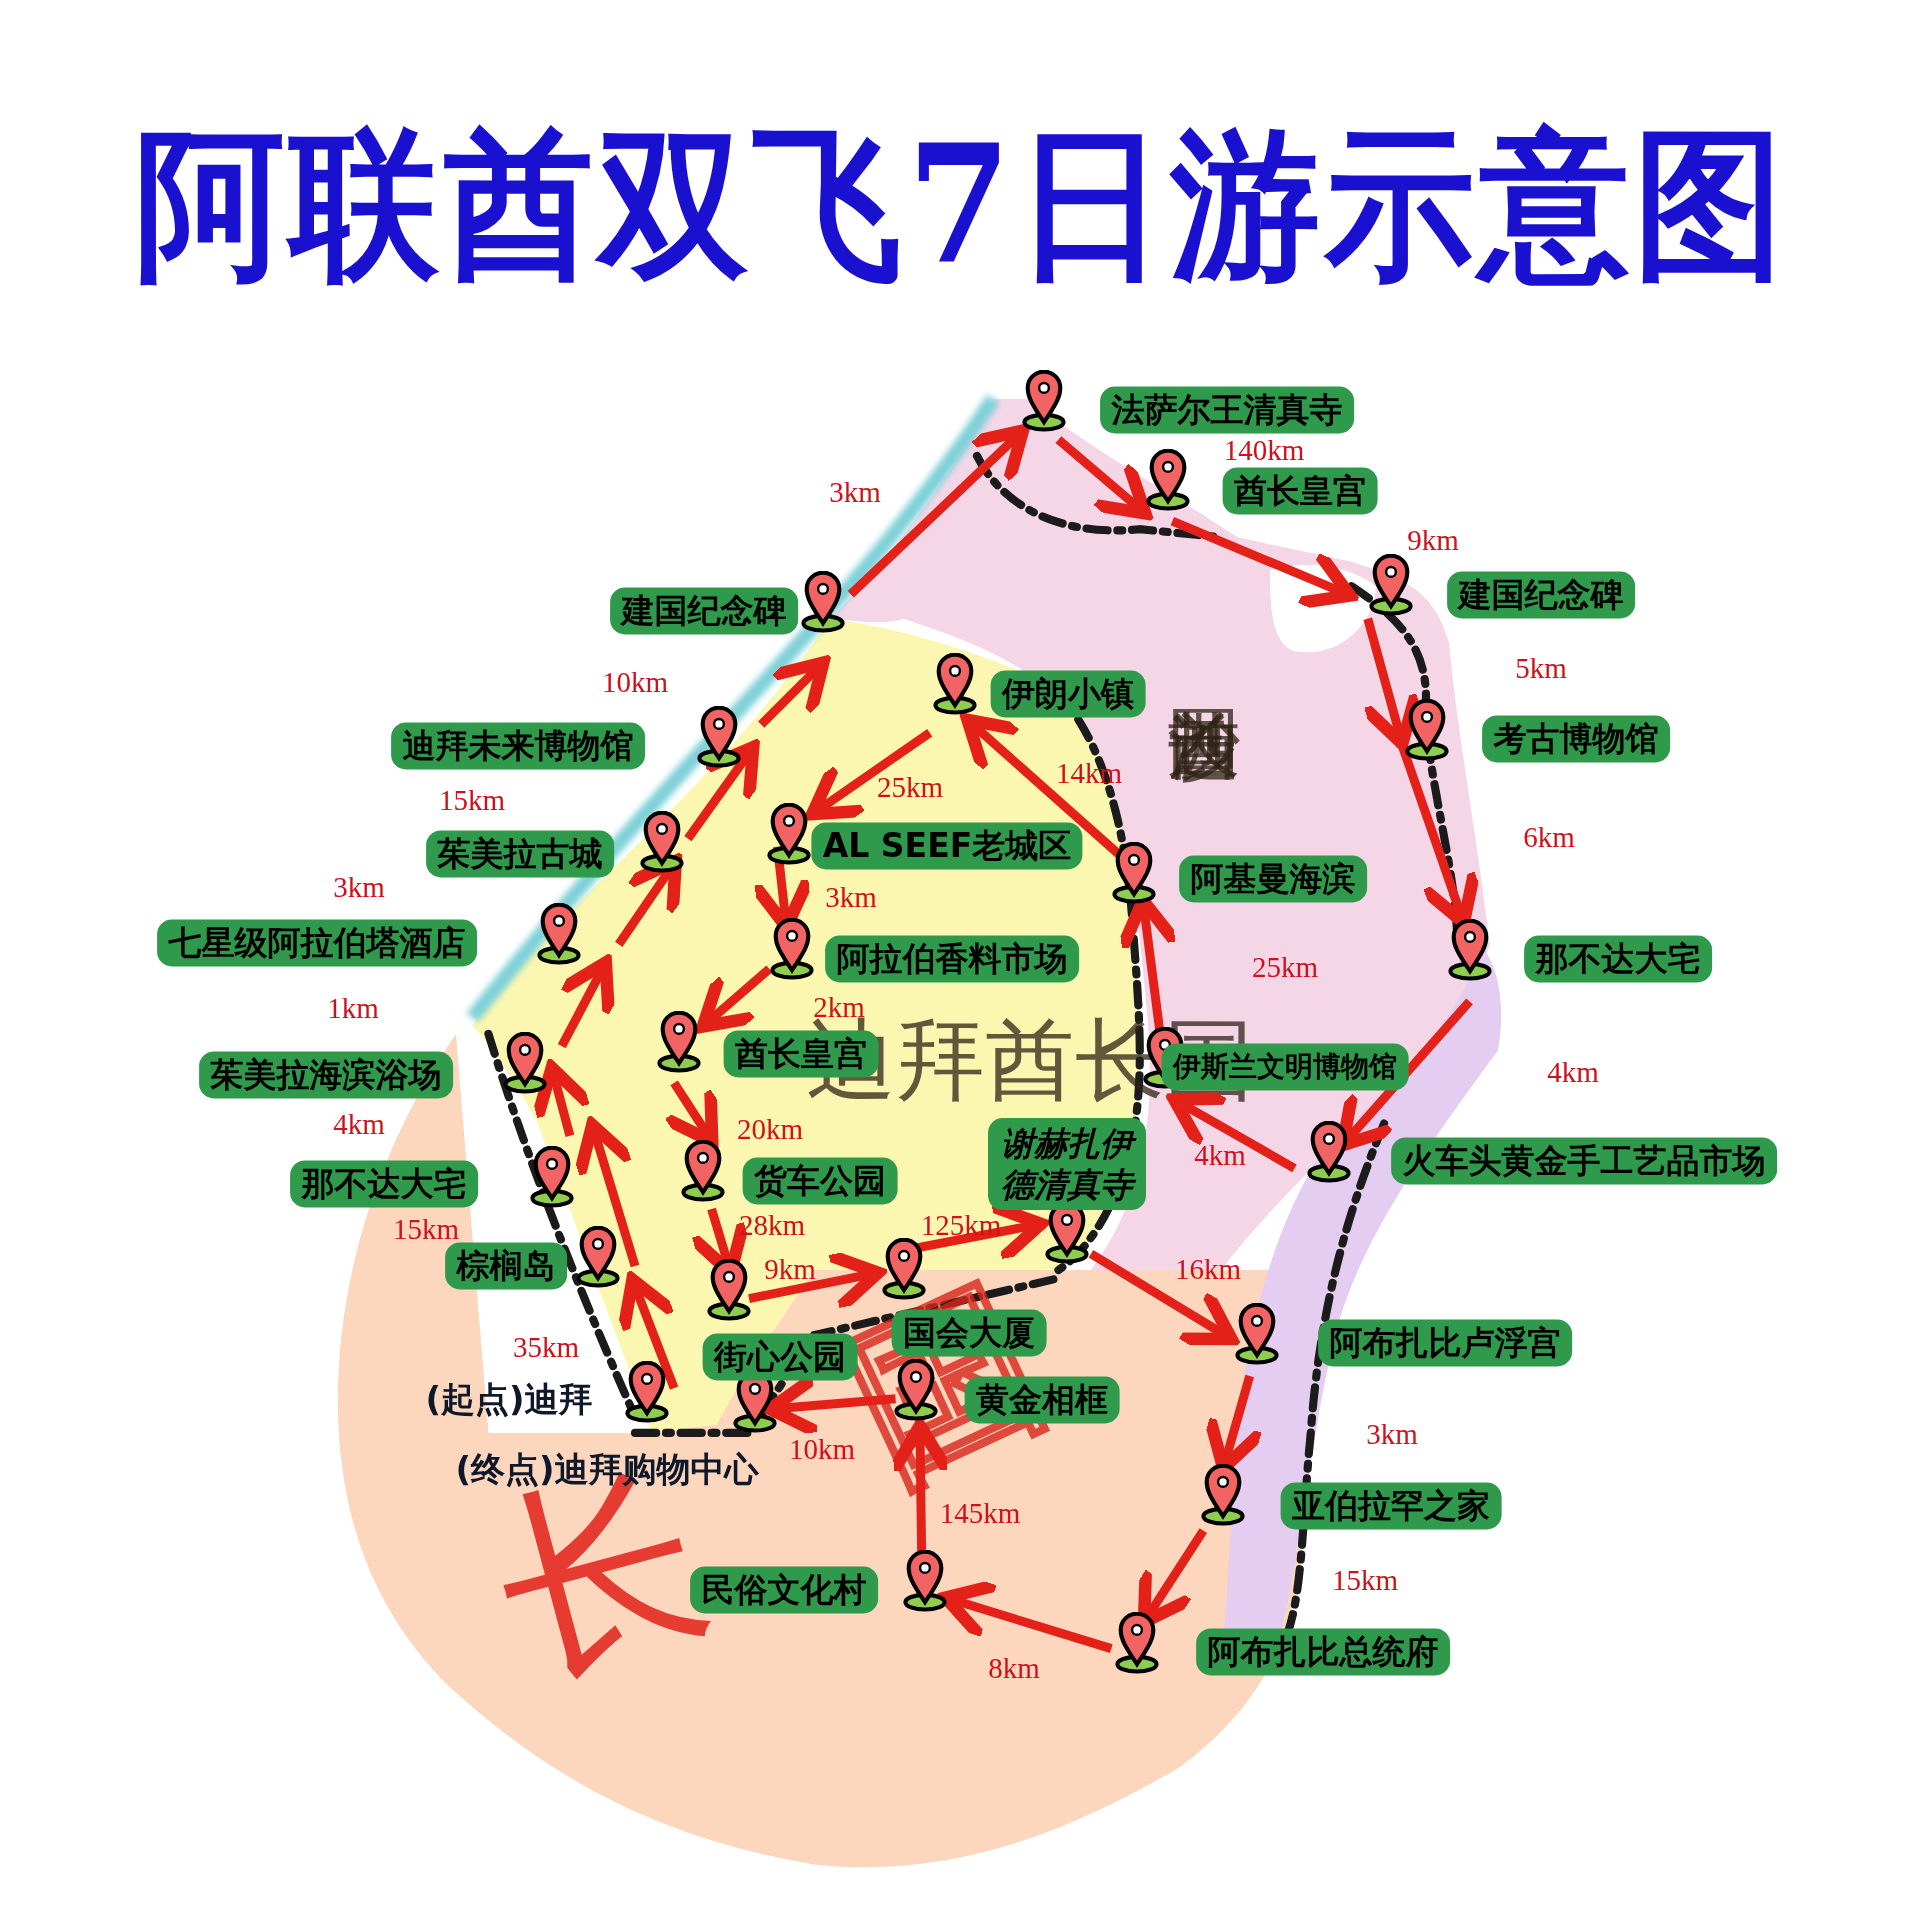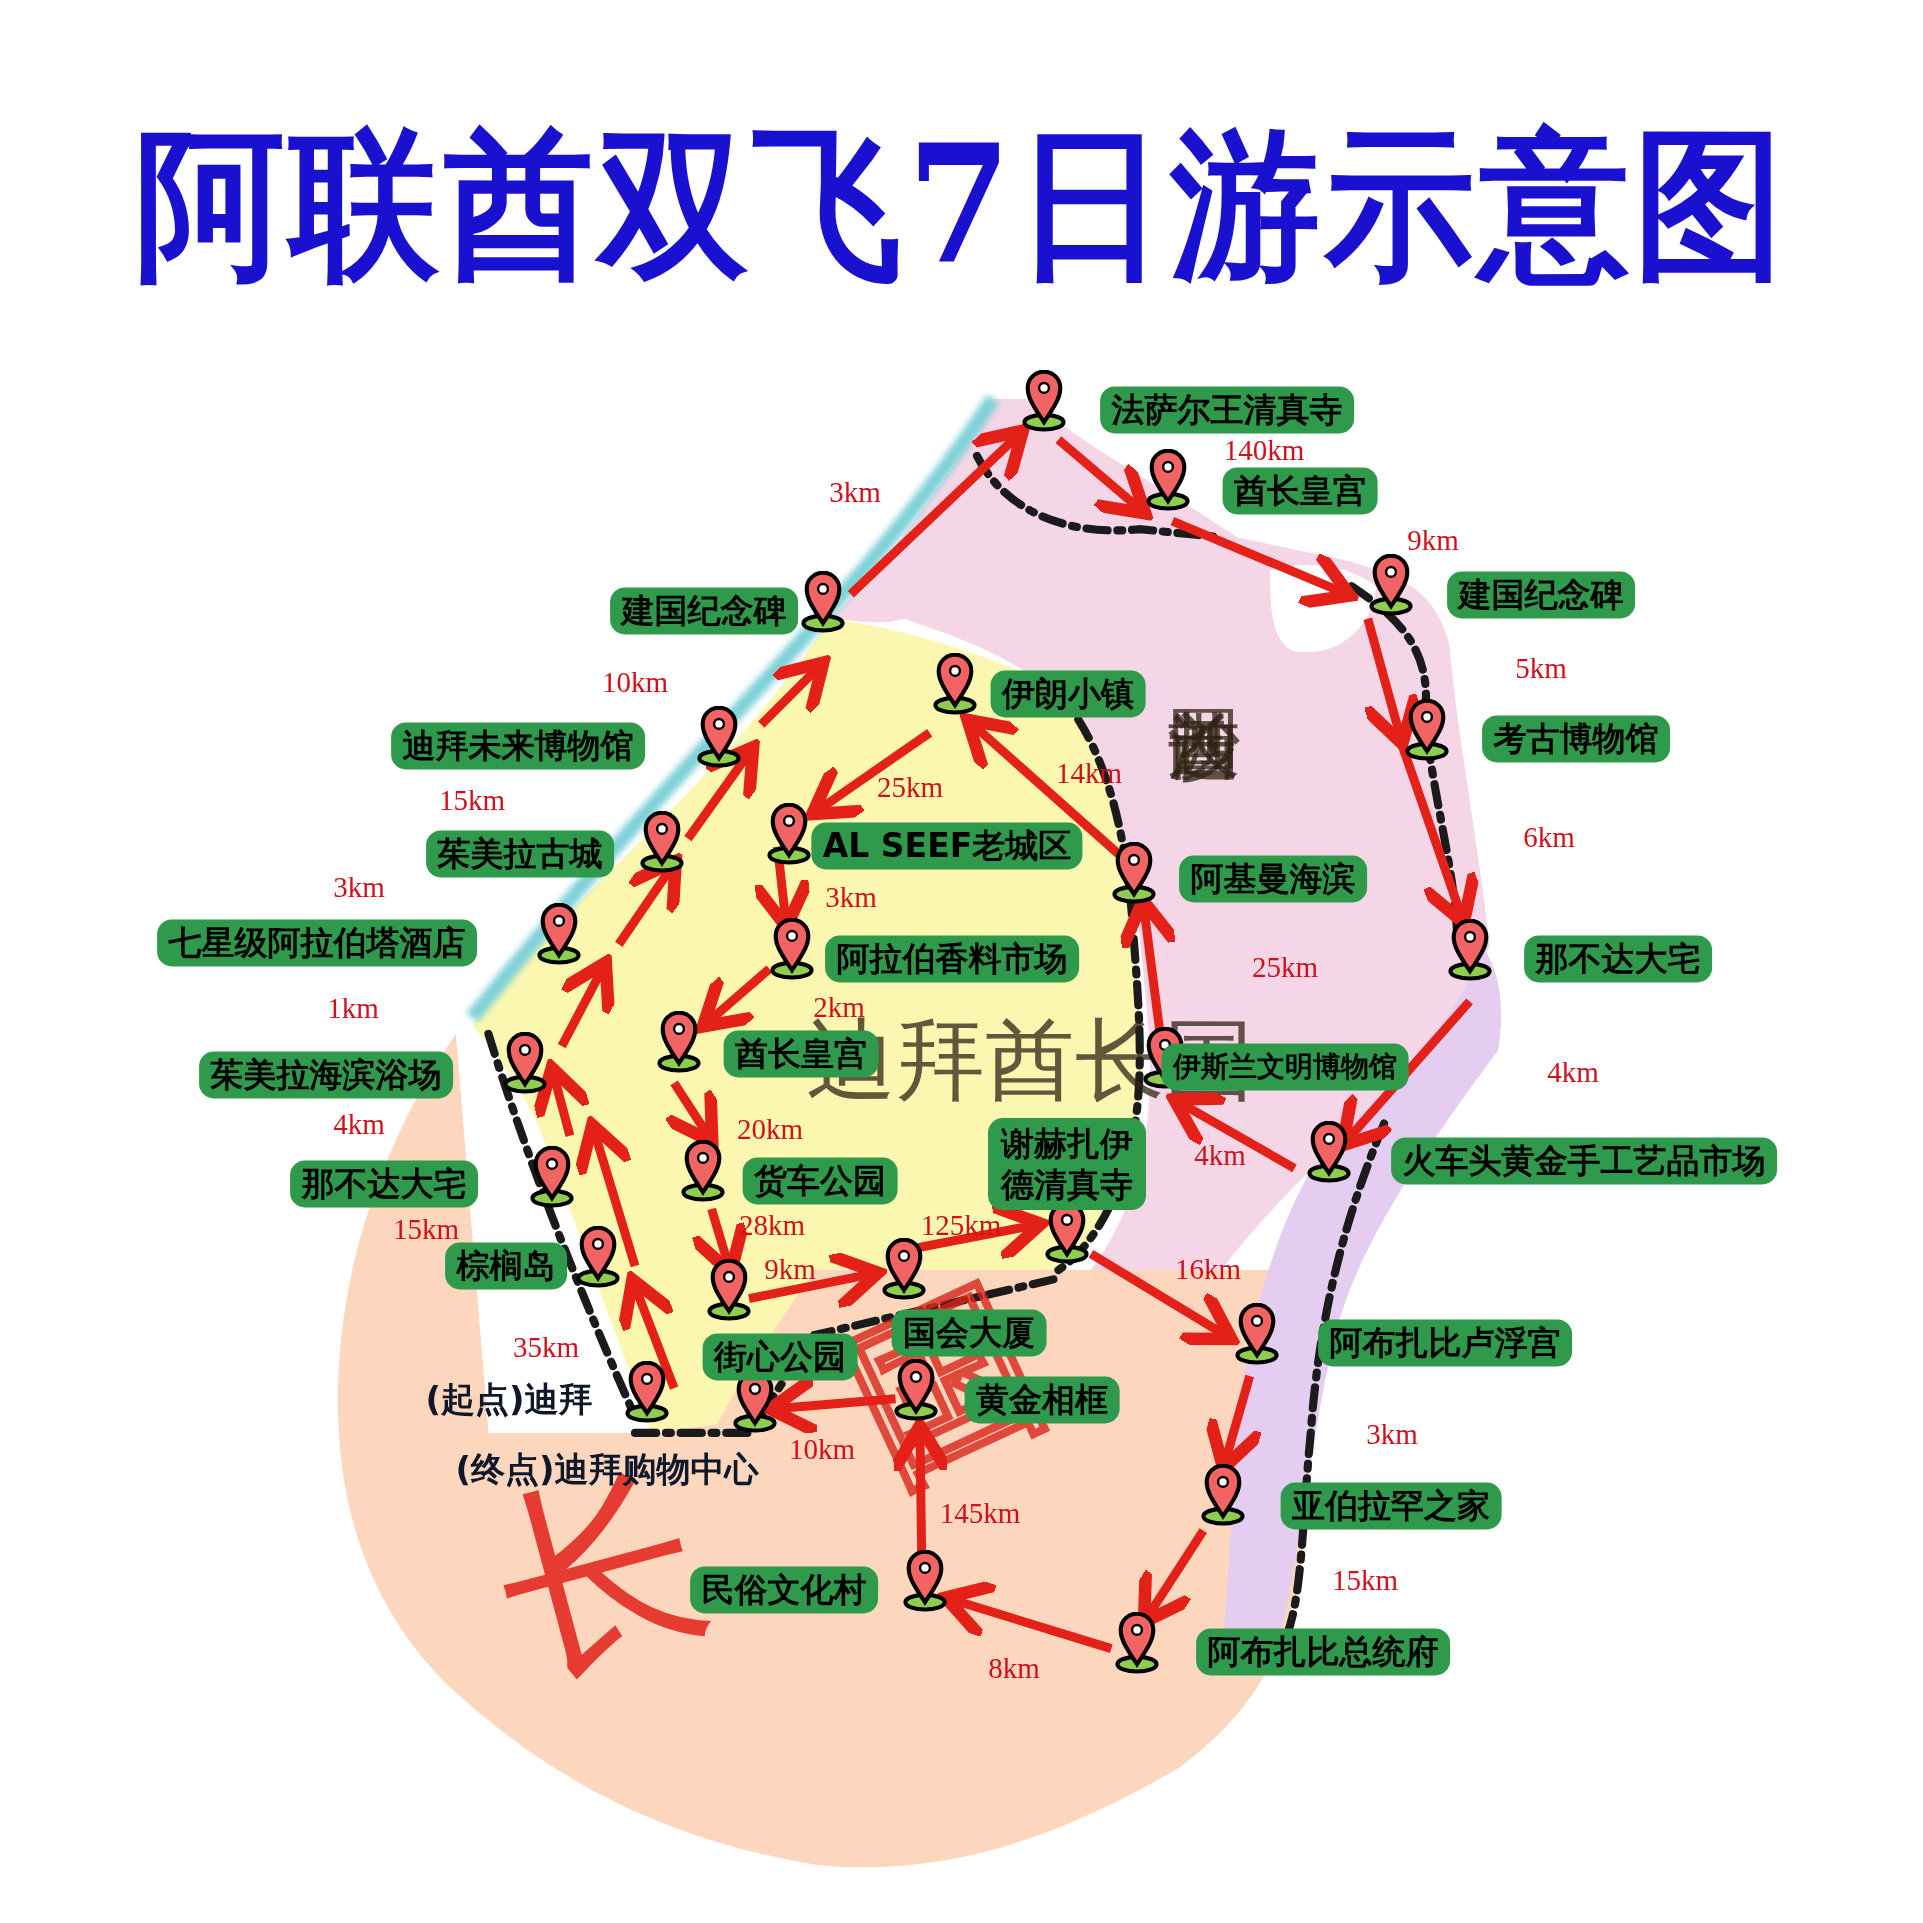--- a/index.html
+++ b/index.html
@@ -8,21 +8,21 @@
     position:absolute; left:0; top:114px; width:1923px; text-align:center;
     font-family:"DejaVu Serif", serif; font-weight:bold; font-size:163px; line-height:179px;
     color:#1a10d0; letter-spacing:4.9px; transform:scaleX(0.92);
   }
   #map { position:absolute; left:0; top:0; width:1923px; height:1923px; }
   .label {
     position:absolute; background:#2f9a4b; color:#000000; font-weight:bold;
     font-family:"DejaVu Sans", sans-serif; font-size:33px; line-height:44px;
     padding:1.6px 11.4px; border-radius:14.7px; white-space:nowrap; transform:translate(-50%,-50%);
   }
-  .label.two { line-height:41px; text-align:left; padding:4.9px 13px; }
+  .label.two { line-height:41px; text-align:left; padding:4.9px 13px;font-style:italic; }
   .label.small { font-size:28px; }
   .dist {
     position:absolute; color:#d0111b; font-family:"Liberation Serif", serif; font-size:29px;
     transform:translate(-50%,-50%); white-space:nowrap;
   }
   .plain {
     position:absolute; color:#0f172a; font-weight:bold; font-size:34px; transform:translate(-50%,-50%);
     white-space:nowrap;
   }
   .pin { position:absolute; width:49px; height:62px; transform:translate(-50%,-100%); }

